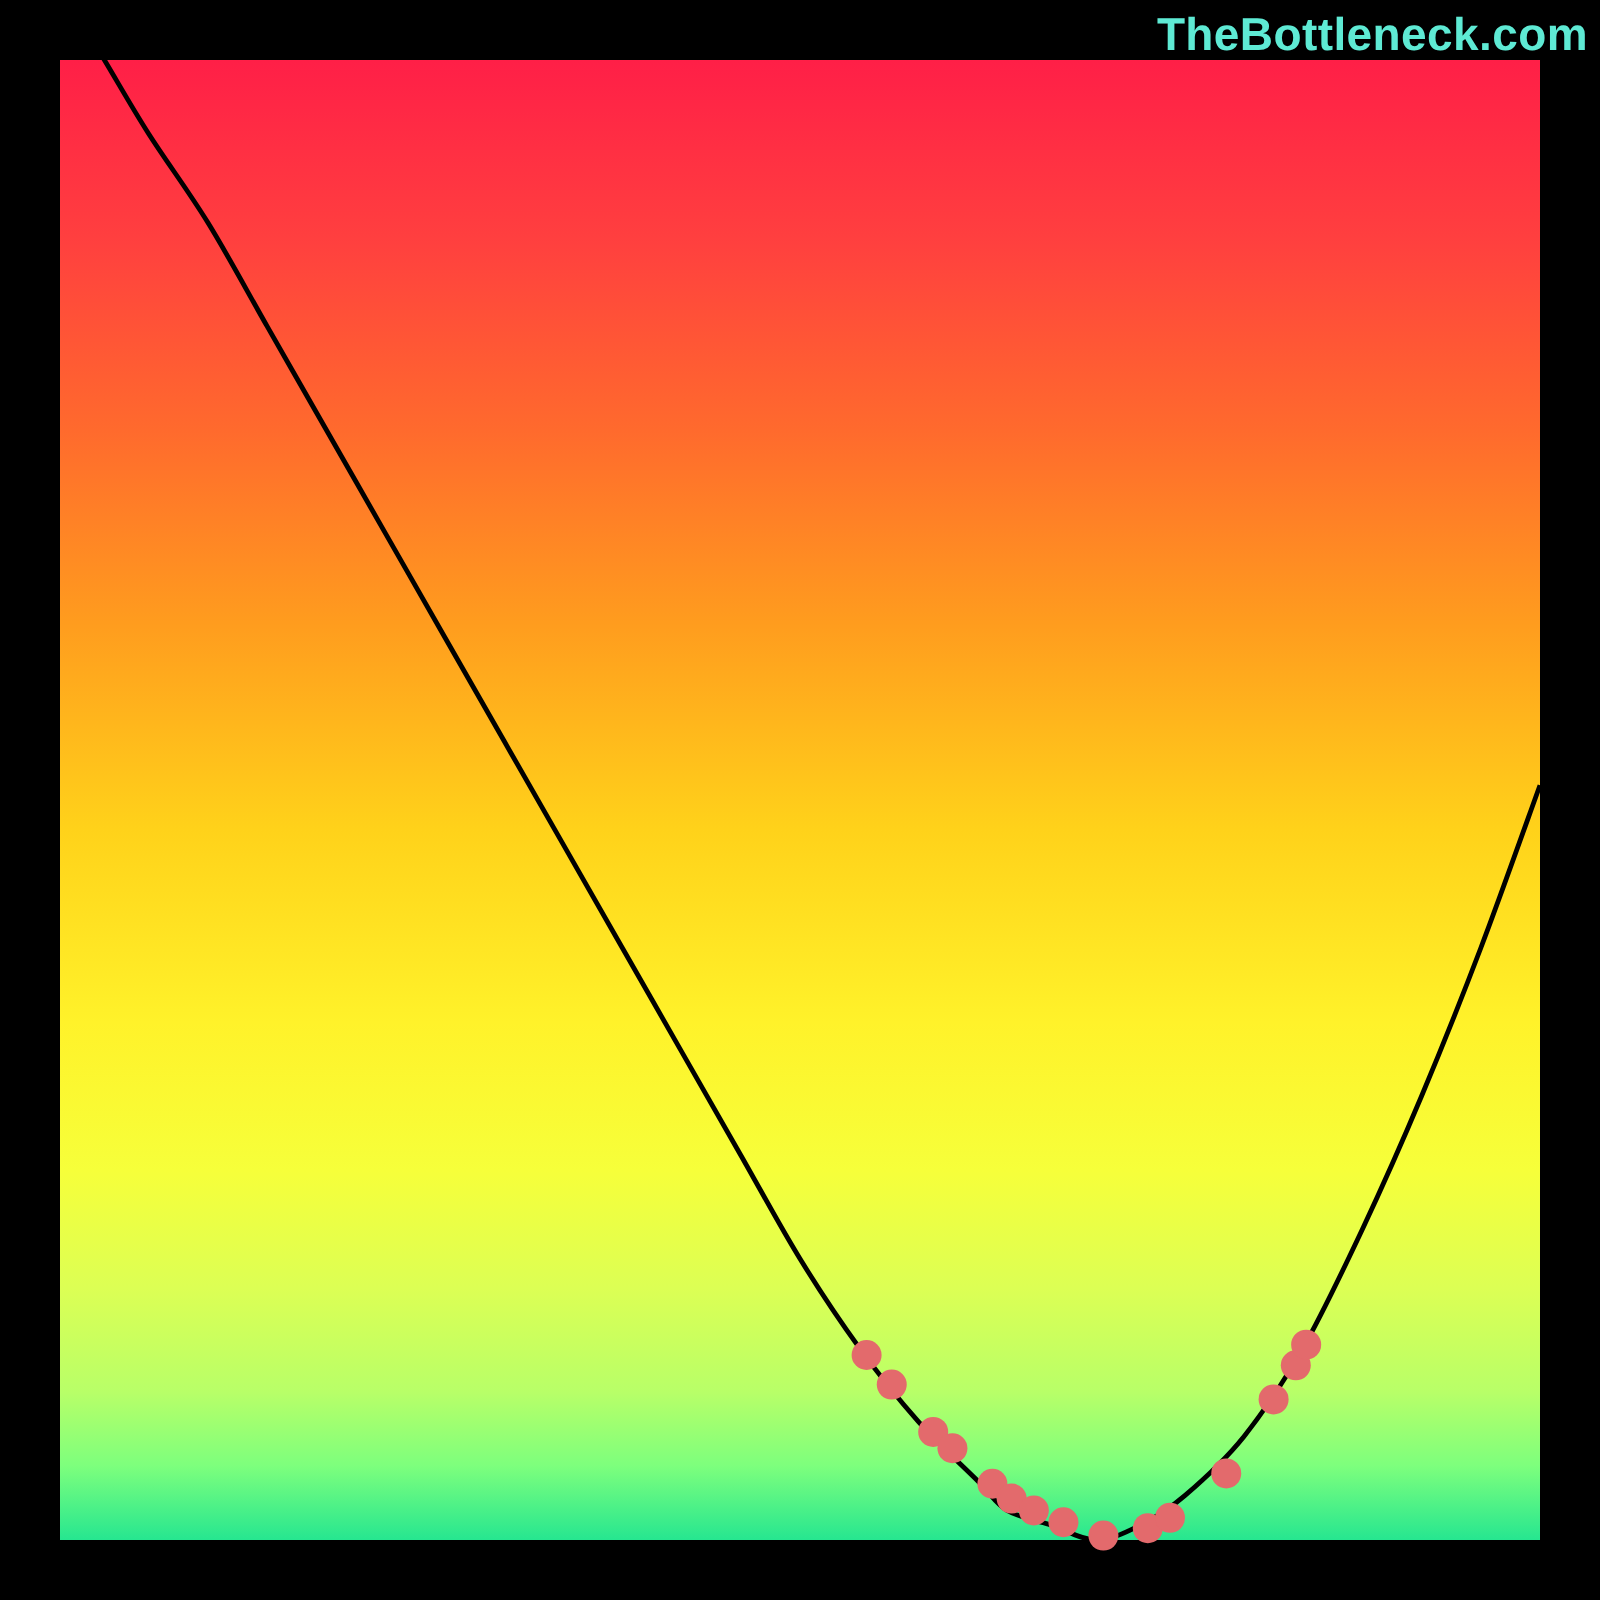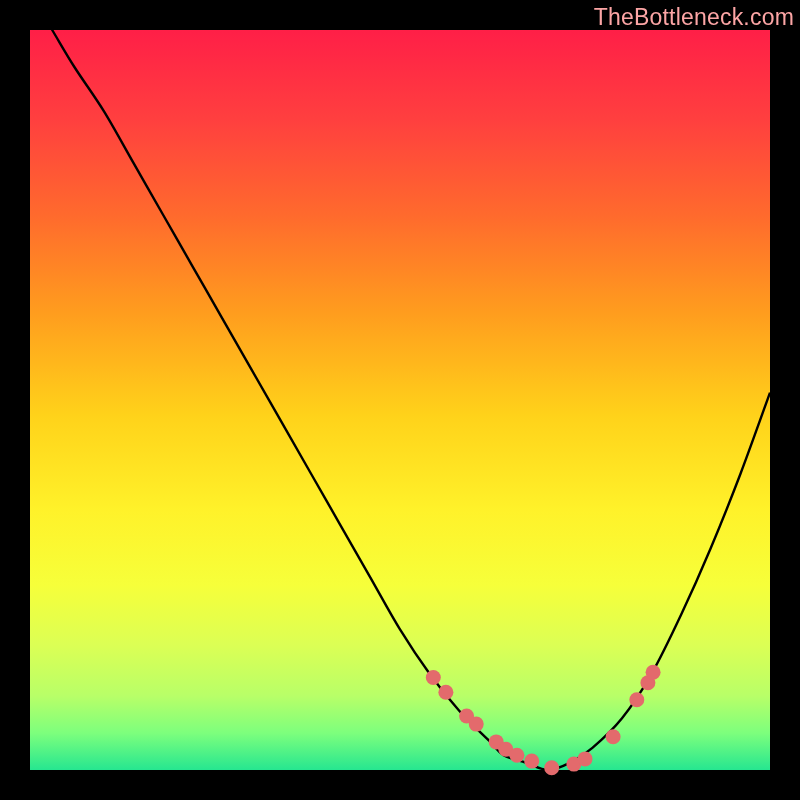--- a/index.html
+++ b/index.html
@@ -11,21 +11,21 @@
       #ff6a2d 25%,
       #ff9c1e 38%,
       #ffd21a 52%,
       #fff22a 65%,
       #f6ff3a 75%,
       #dcff54 83%,
       #b8ff68 90%,
       #7dff7d 95%,
       #26e690 100%);
   }
-  .watermark{position:absolute;right:6px;top:4px;color:#fca5a5;font-size:23px;font-weight:400;letter-spacing:.2px}
+  .watermark{position:absolute;right:6px;top:4px;color:#5eead4;font-size:23px;font-weight:700;letter-spacing:.2px}
   svg.curve{position:absolute;left:30px;top:30px;width:740px;height:740px;overflow:visible}
   .dot{fill:#e36a6c}
 </style>
 </head>
 <body>
 
 <div class="frame">
   <div class="plot"></div>
 
   <svg class="curve" viewBox="0 0 740 740">

